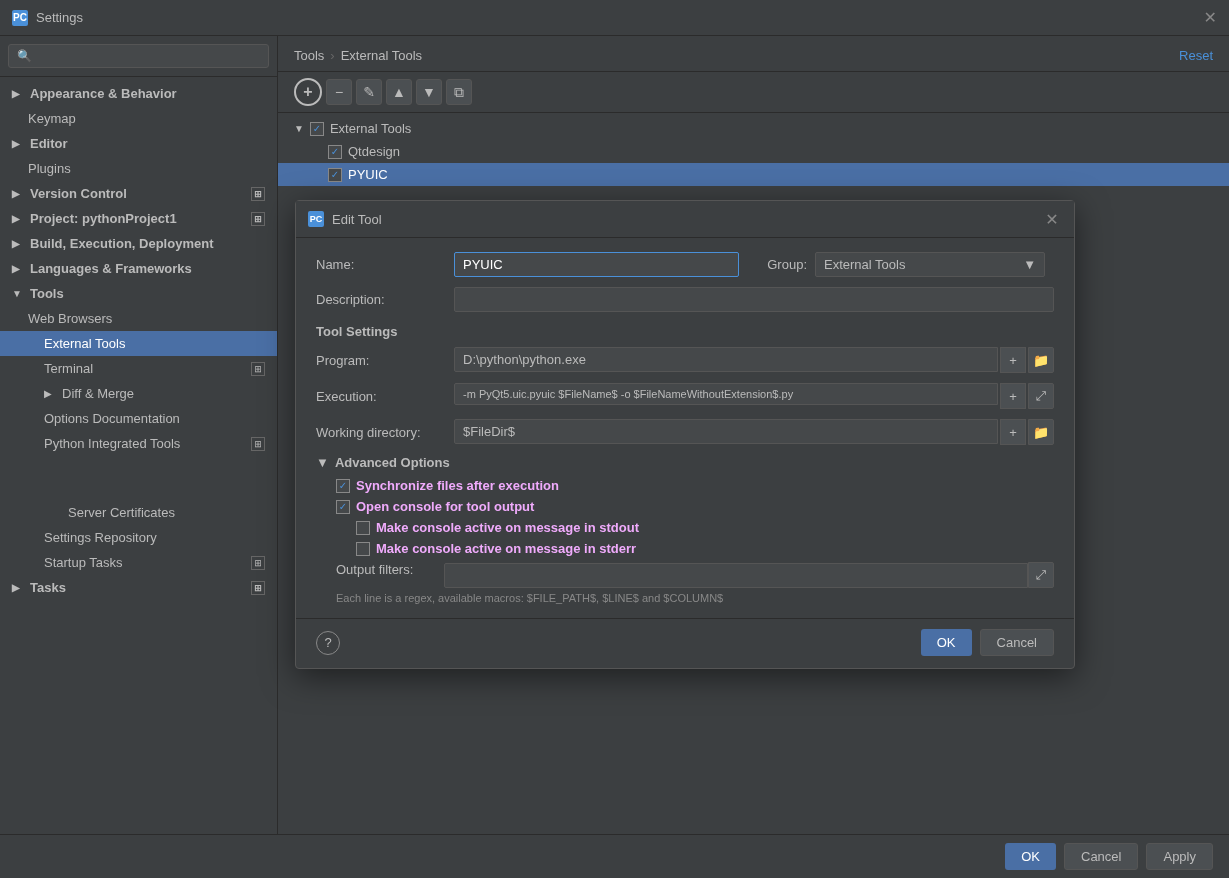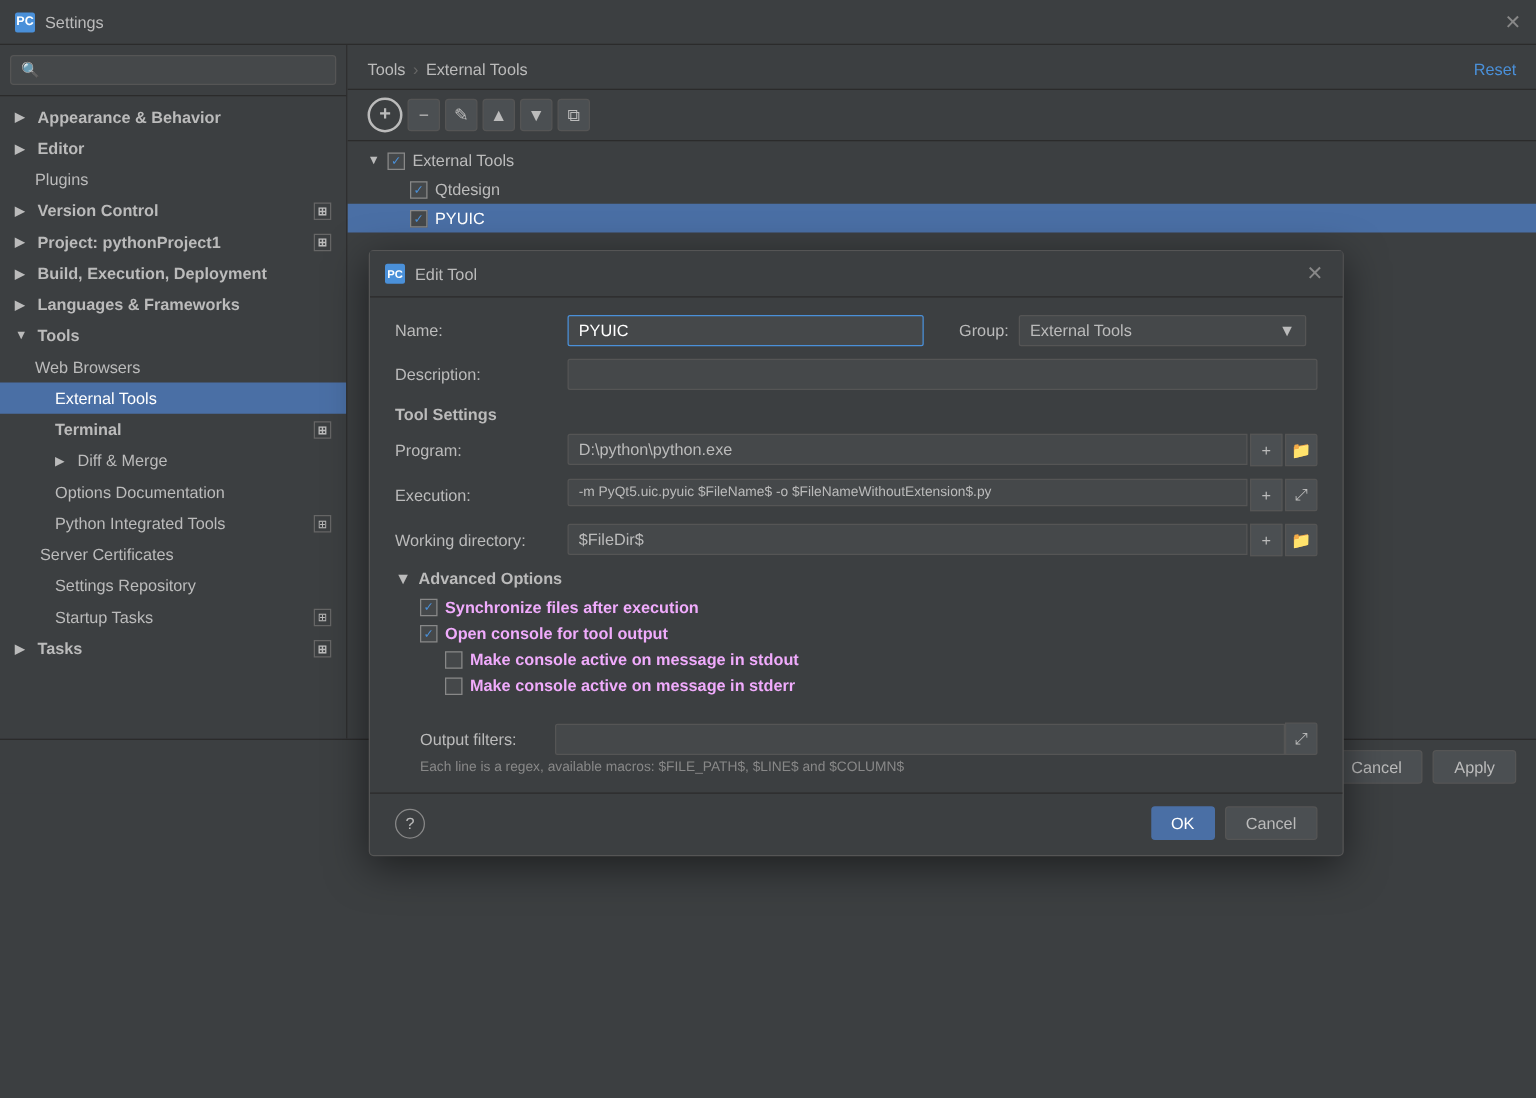--- a/index.html
+++ b/index.html
@@ -8,21 +8,21 @@
       font-family: 'Segoe UI', Arial, sans-serif;
       font-size: 13px;
       color: #bbb;
       width: 1229px;
       height: 878px;
       overflow: hidden;
     }
 
     .settings-window {
       width: 1229px;
-      height: 635px;
+      height: 878px;
       background: #3c3f41;
       display: flex;
       flex-direction: column;
     }
 
     .title-bar {
       background: #3c3f41;
       height: 36px;
       display: flex;
       align-items: center;
@@ -412,24 +412,23 @@
     }
 
     .checkbox-label {
       color: #f0abfc;
       font-size: 13px;
       font-weight: bold;
     }
 
     .output-row {
       display: flex;
-      align-items: center;
       gap: 8px;
       margin-left: 20px;
-      margin-top: 22px;
+      margin-top: 6px;
     }
 
     .output-label {
       color: #bbb;
       font-size: 13px;
       width: 100px;
       flex-shrink: 0;
     }
 
     .output-input-wrap {
@@ -548,20 +547,23 @@
       <div class="search-box">
         <input class="search-input" placeholder="🔍" style="">
       </div>
       <div class="sidebar-tree">
 
         <div class="sidebar-item section-header">
           <span class="expand-icon">▶</span>
           <span>Appearance &amp; Behavior</span>
         </div>
 
+        <div class="sidebar-item" style="padding-left:28px;">
+          <span>Keymap</span>
+        </div>
 
         <div class="sidebar-item section-header">
           <span class="expand-icon">▶</span>
           <span>Editor</span>
         </div>
 
         <div class="sidebar-item" style="padding-left:28px;">
           <span>Plugins</span>
         </div>
 
@@ -593,40 +595,40 @@
         </div>
 
         <div class="sidebar-item" style="padding-left:28px;">
           <span>Web Browsers</span>
         </div>
 
         <div class="sidebar-item active" style="padding-left:44px;">
           <span>External Tools</span>
         </div>
 
-        <div class="sidebar-item" style="padding-left:44px;font-weight:bold;">
+        <div class="sidebar-item" style="padding-left:44px;">
           <span>Terminal</span>
           <span style="margin-left:auto;width:14px;height:14px;border:1px solid #666;display:flex;align-items:center;justify-content:center;font-size:9px;">⊞</span>
         </div>
 
         <div class="sidebar-item" style="padding-left:44px;">
           <span class="expand-icon">▶</span>
           <span>Diff &amp; Merge</span>
         </div>
 
         <div class="sidebar-item" style="padding-left:44px;">
           <span>Options Documentation</span>
         </div>
 
         <div class="sidebar-item" style="padding-left:44px;">
           <span>Python Integrated Tools</span>
           <span style="margin-left:auto;width:14px;height:14px;border:1px solid #666;display:flex;align-items:center;justify-content:center;font-size:9px;">⊞</span>
         </div>
 
-        <div class="sidebar-item" style="padding-left:32px;">
+        <div class="sidebar-item" style="padding-left:68px;margin-top:44px;">
           <span>Server Certificates</span>
         </div>
 
         <div class="sidebar-item" style="padding-left:44px;">
           <span>Settings Repository</span>
         </div>
 
         <div class="sidebar-item" style="padding-left:44px;">
           <span>Startup Tasks</span>
           <span style="margin-left:auto;width:14px;height:14px;border:1px solid #666;display:flex;align-items:center;justify-content:center;font-size:9px;">⊞</span>

